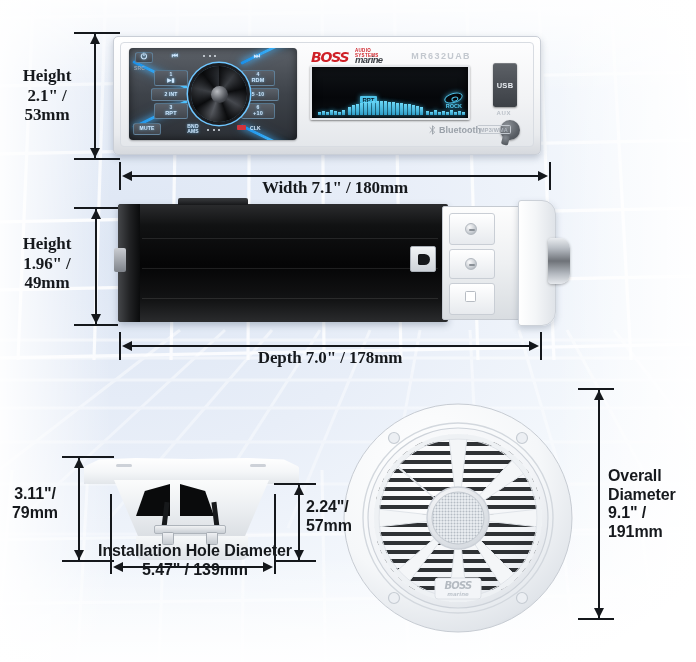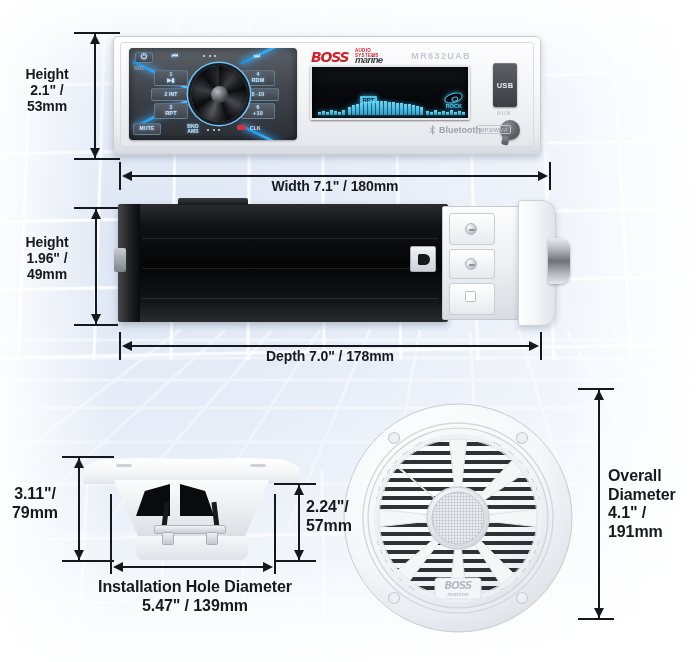--- a/index.html
+++ b/index.html
@@ -44,21 +44,21 @@
   .arr-right { border-top: 5px solid transparent; border-bottom: 5px solid transparent; border-left: 10px solid #15181c; }
 
   .dim-label {
     position: absolute;
     color: #16191d;
     font-weight: 700;
     line-height: 1.16;
     letter-spacing: -0.1px;
     white-space: pre-line;
   }
-  .lbl-lg { font-size: 14px; }
+  .lbl-lg { font-size: 17px; font-family: Liberation Serif, serif; }
   .lbl-md { font-size: 16px; }
   .ta-c { text-align: center; }
   .ta-l { text-align: left; }
 
   
   #headunit {
     position: absolute; left: 113px; top: 36px;
     width: 428px; height: 119px;
     border-radius: 5px;
     background: linear-gradient(180deg,#ffffff 0%,#f7f8f9 42%,#e9ebee 83%,#d6d9de 100%);
@@ -734,26 +734,26 @@
   <div class="arrow arr-up" style="left:294px; top:485px;"></div>
   <div class="arrow arr-down" style="left:294px; top:550px;"></div>
   <div class="dim-label lbl-md ta-l" style="left:306px; top:498px; width:72px;">2.24"/
 57mm</div>
 
   <div class="tick tick-v" style="left:110px; top:494px; height:80px;"></div>
   <div class="tick tick-v" style="left:274px; top:494px; height:80px;"></div>
   <div class="dim-line dim-h" style="left:115px; top:566px; width:156px;"></div>
   <div class="arrow arr-left" style="left:113px; top:562px;"></div>
   <div class="arrow arr-right" style="left:263px; top:562px;"></div>
-  <div class="dim-label lbl-md ta-c" style="left:90px; top:578px; width:210px;">Installation Hole Diameter
+  <div class="dim-label lbl-md ta-c" style="left:90px; top:542px; width:210px;">Installation Hole Diameter
 5.47" / 139mm</div>
 
   <div class="tick tick-h" style="left:578px; top:388px; width:36px;"></div>
   <div class="tick tick-h" style="left:578px; top:618px; width:36px;"></div>
   <div class="dim-line dim-v" style="left:598px; top:390px; height:228px;"></div>
   <div class="arrow arr-up" style="left:594px; top:390px;"></div>
   <div class="arrow arr-down" style="left:594px; top:608px;"></div>
   <div class="dim-label lbl-md ta-l" style="left:608px; top:467px; width:84px;">Overall
 Diameter
-4.1" /
+9.1" /
 191mm</div>
 
 </div>
 
 </body></html>

